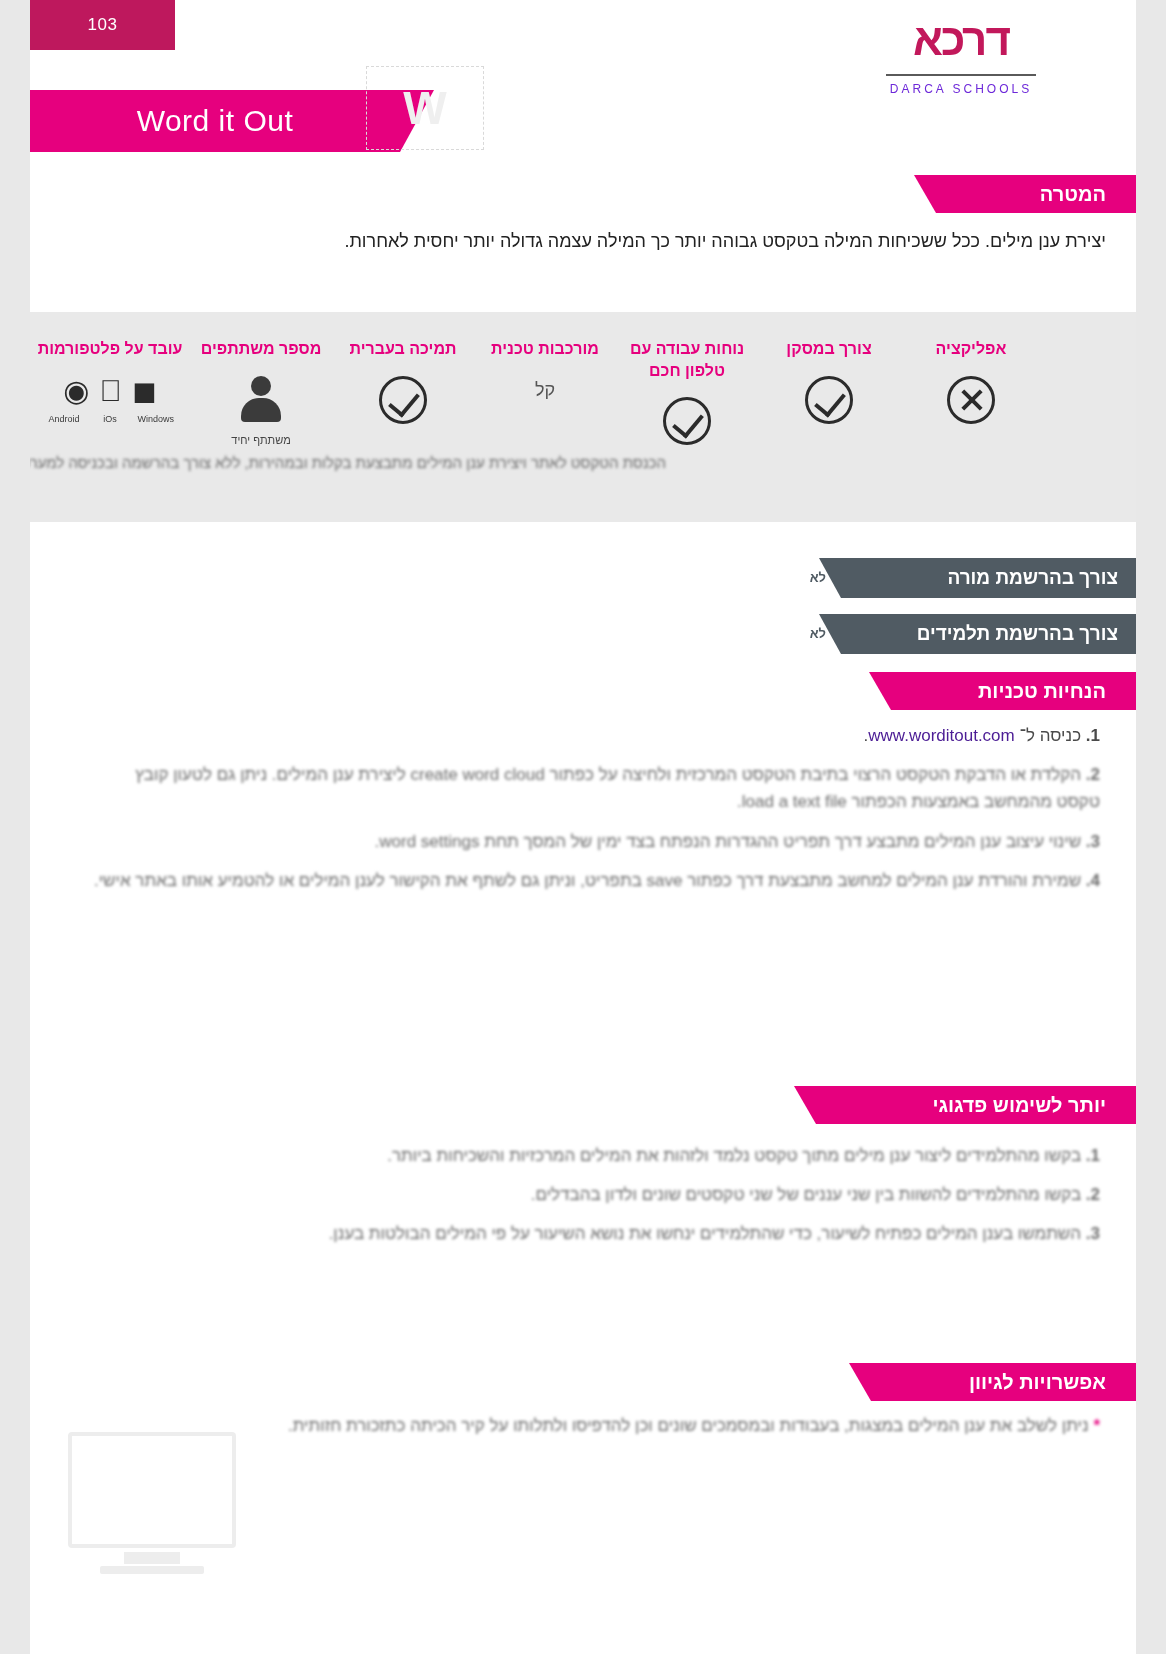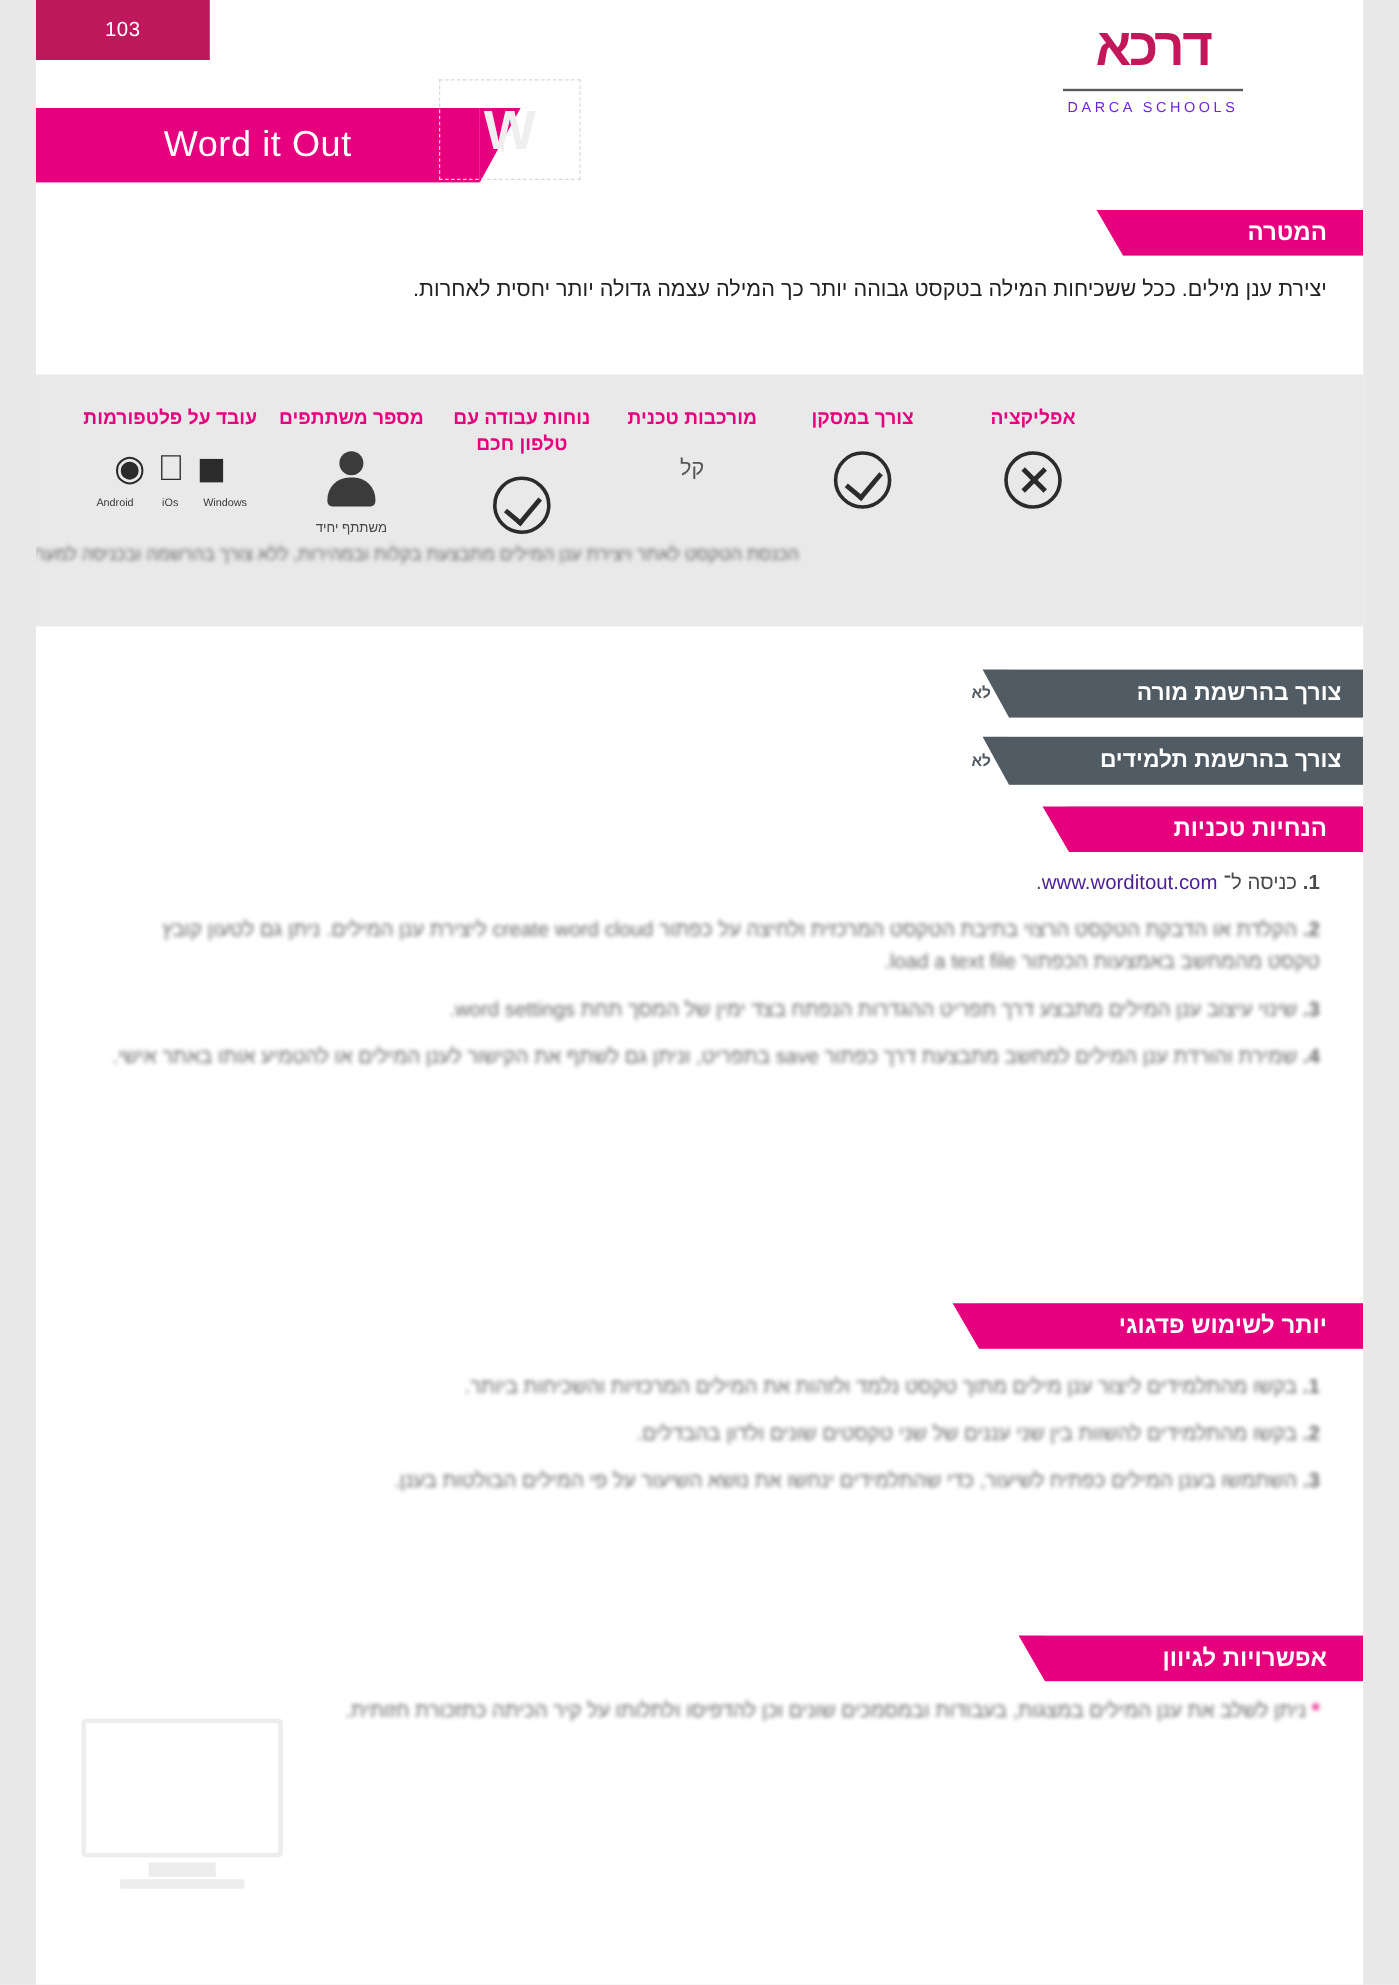--- a/index.html
+++ b/index.html
@@ -137,21 +137,21 @@
     width: 1106px; height: 210px;
     display: flex;
     flex-direction: row-reverse;
     align-items: flex-start;
   }
   .col {
     flex: 0 0 142px;
     text-align: center;
     padding-top: 26px;
   }
-  .col-first { flex: 0 0 160px; margin-left: 32px; }
+  .col-first { flex: 0 0 160px; }
   .col h4 {
     margin: 0 0 16px 0;
     font-size: 16px;
     color: #e6007e;
     font-weight: 700;
     line-height: 1.35;
   }
   .icon-check {
     width: 48px; height: 48px; border-radius: 50%;
     border: 3px solid #2b2b2b;
@@ -313,29 +313,33 @@
 
     <div class="col">
       <h4>מספר משתתפים</h4>
       <div class="person-icon">
         <div class="head"></div>
           <div class="body"></div>
       </div>
       <div class="person-caption">משתתף יחיד</div>
     </div>
 
+    <div class="col">
+      <h4>תמיכה בעברית</h4>
+      <div class="icon-check"></div>
+    </div>
+
+    <div class="col">
+      <h4>מורכבות טכנית</h4>
+      <div class="easy-label">קל</div>
+    </div>
 
     <div class="col">
       <h4>נוחות עבודה עם טלפון חכם</h4>
       <div class="icon-check"></div>
-    </div>
-
-    <div class="col">
-      <h4>מורכבות טכנית</h4>
-      <div class="easy-label">קל</div>
     </div>
 
     <div class="col">
       <h4>צורך במסקן</h4>
       <div class="icon-check"></div>
     </div>
 
     <div class="col">
       <h4>אפליקציה</h4>
       <div class="icon-x"></div>

